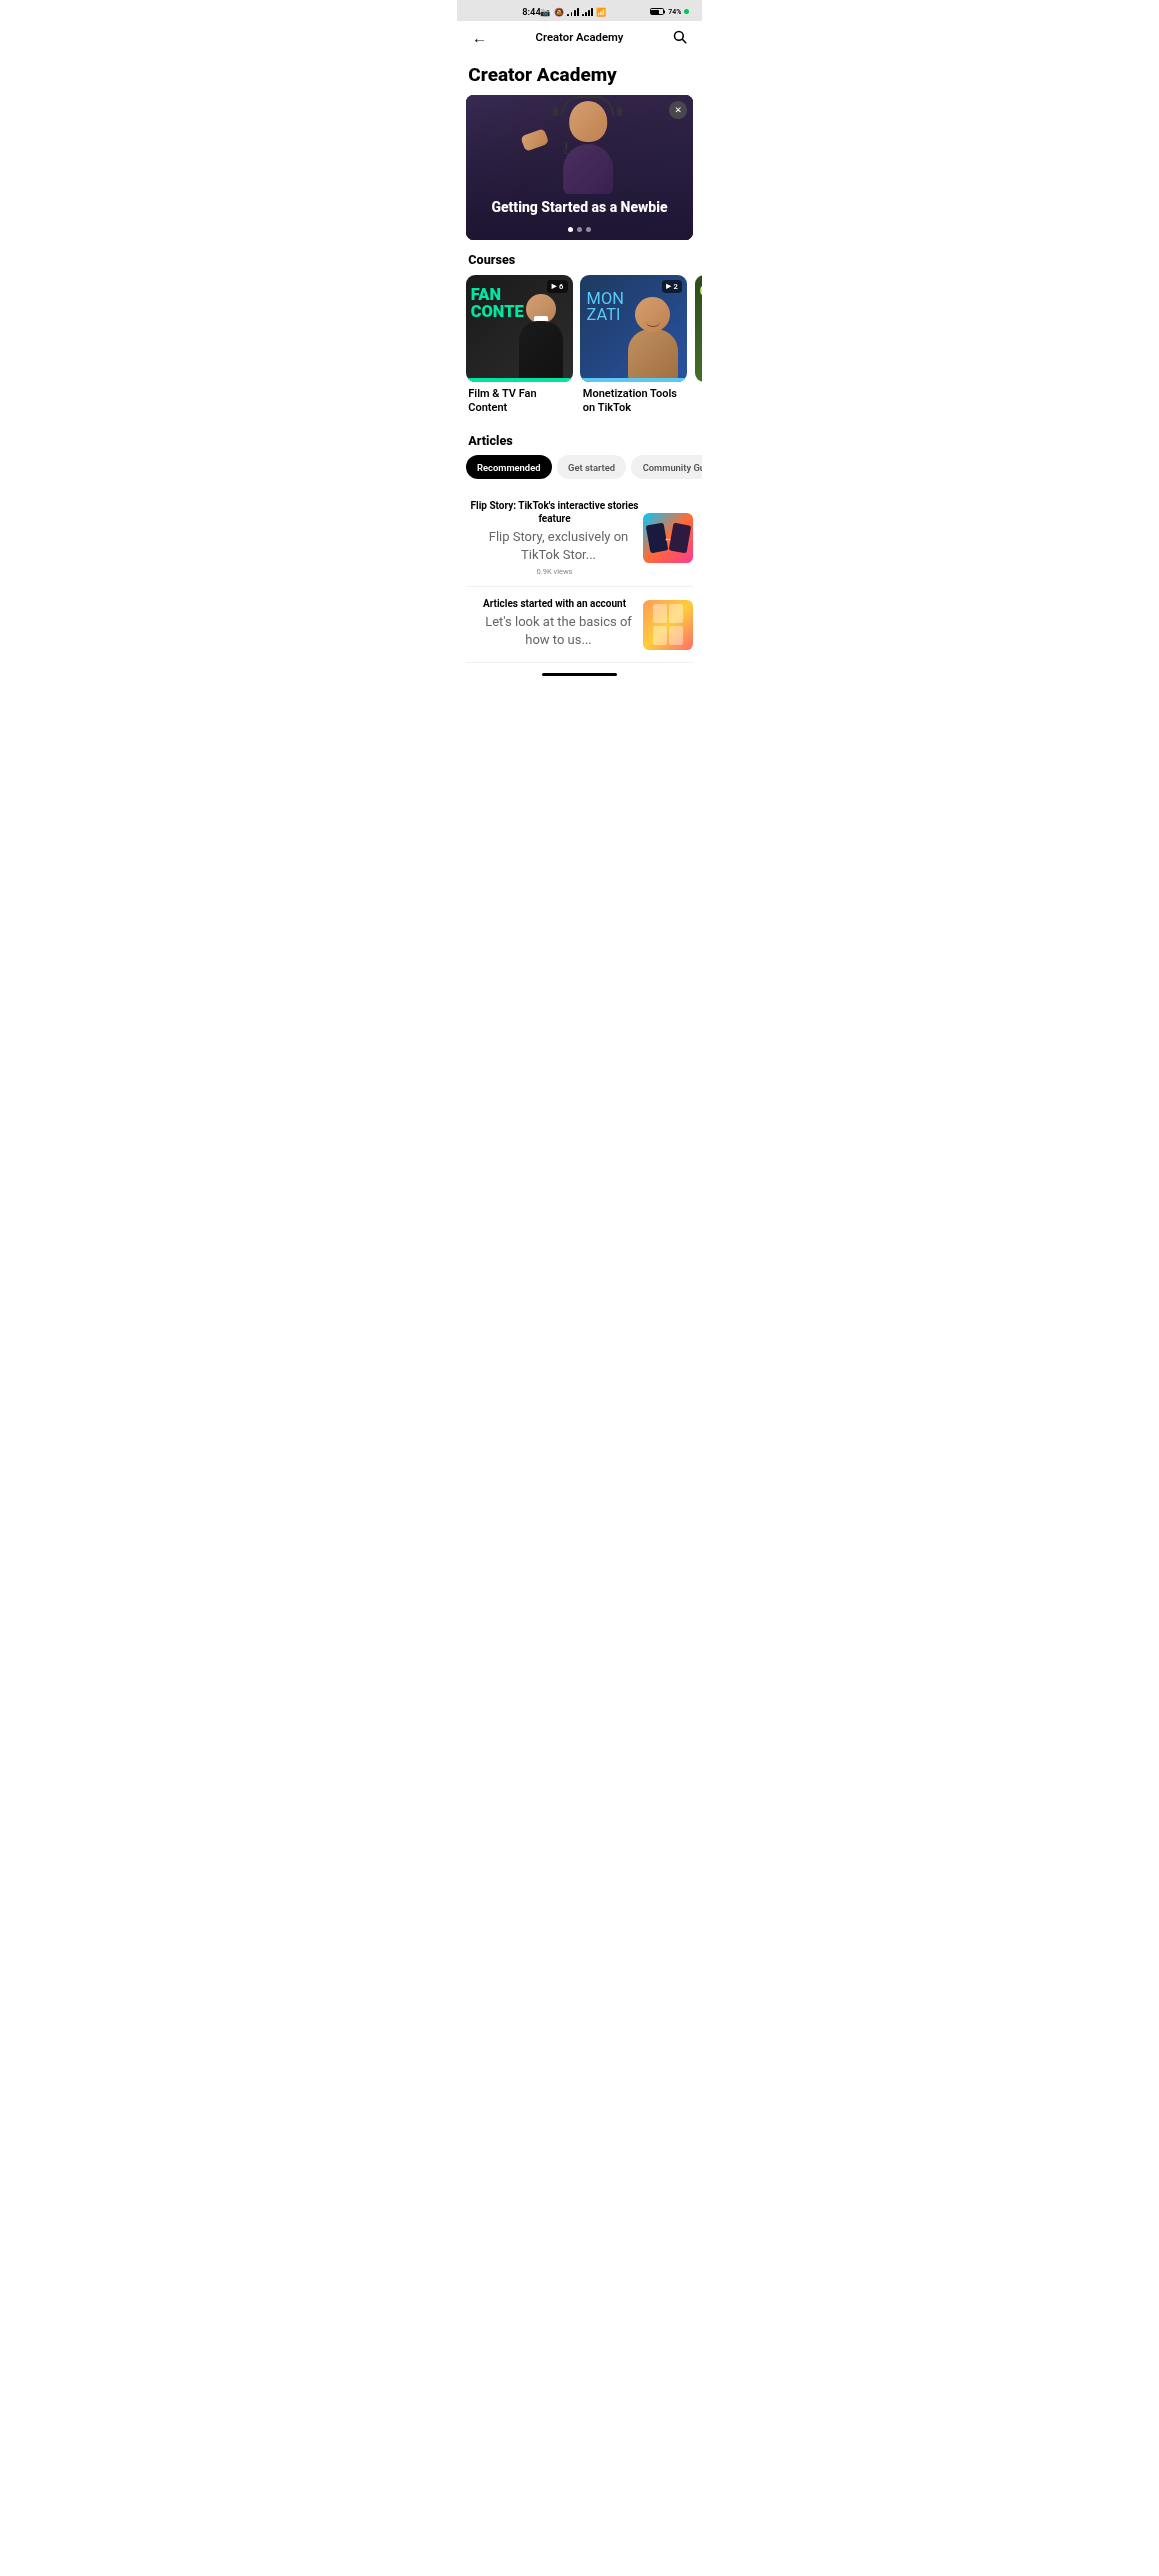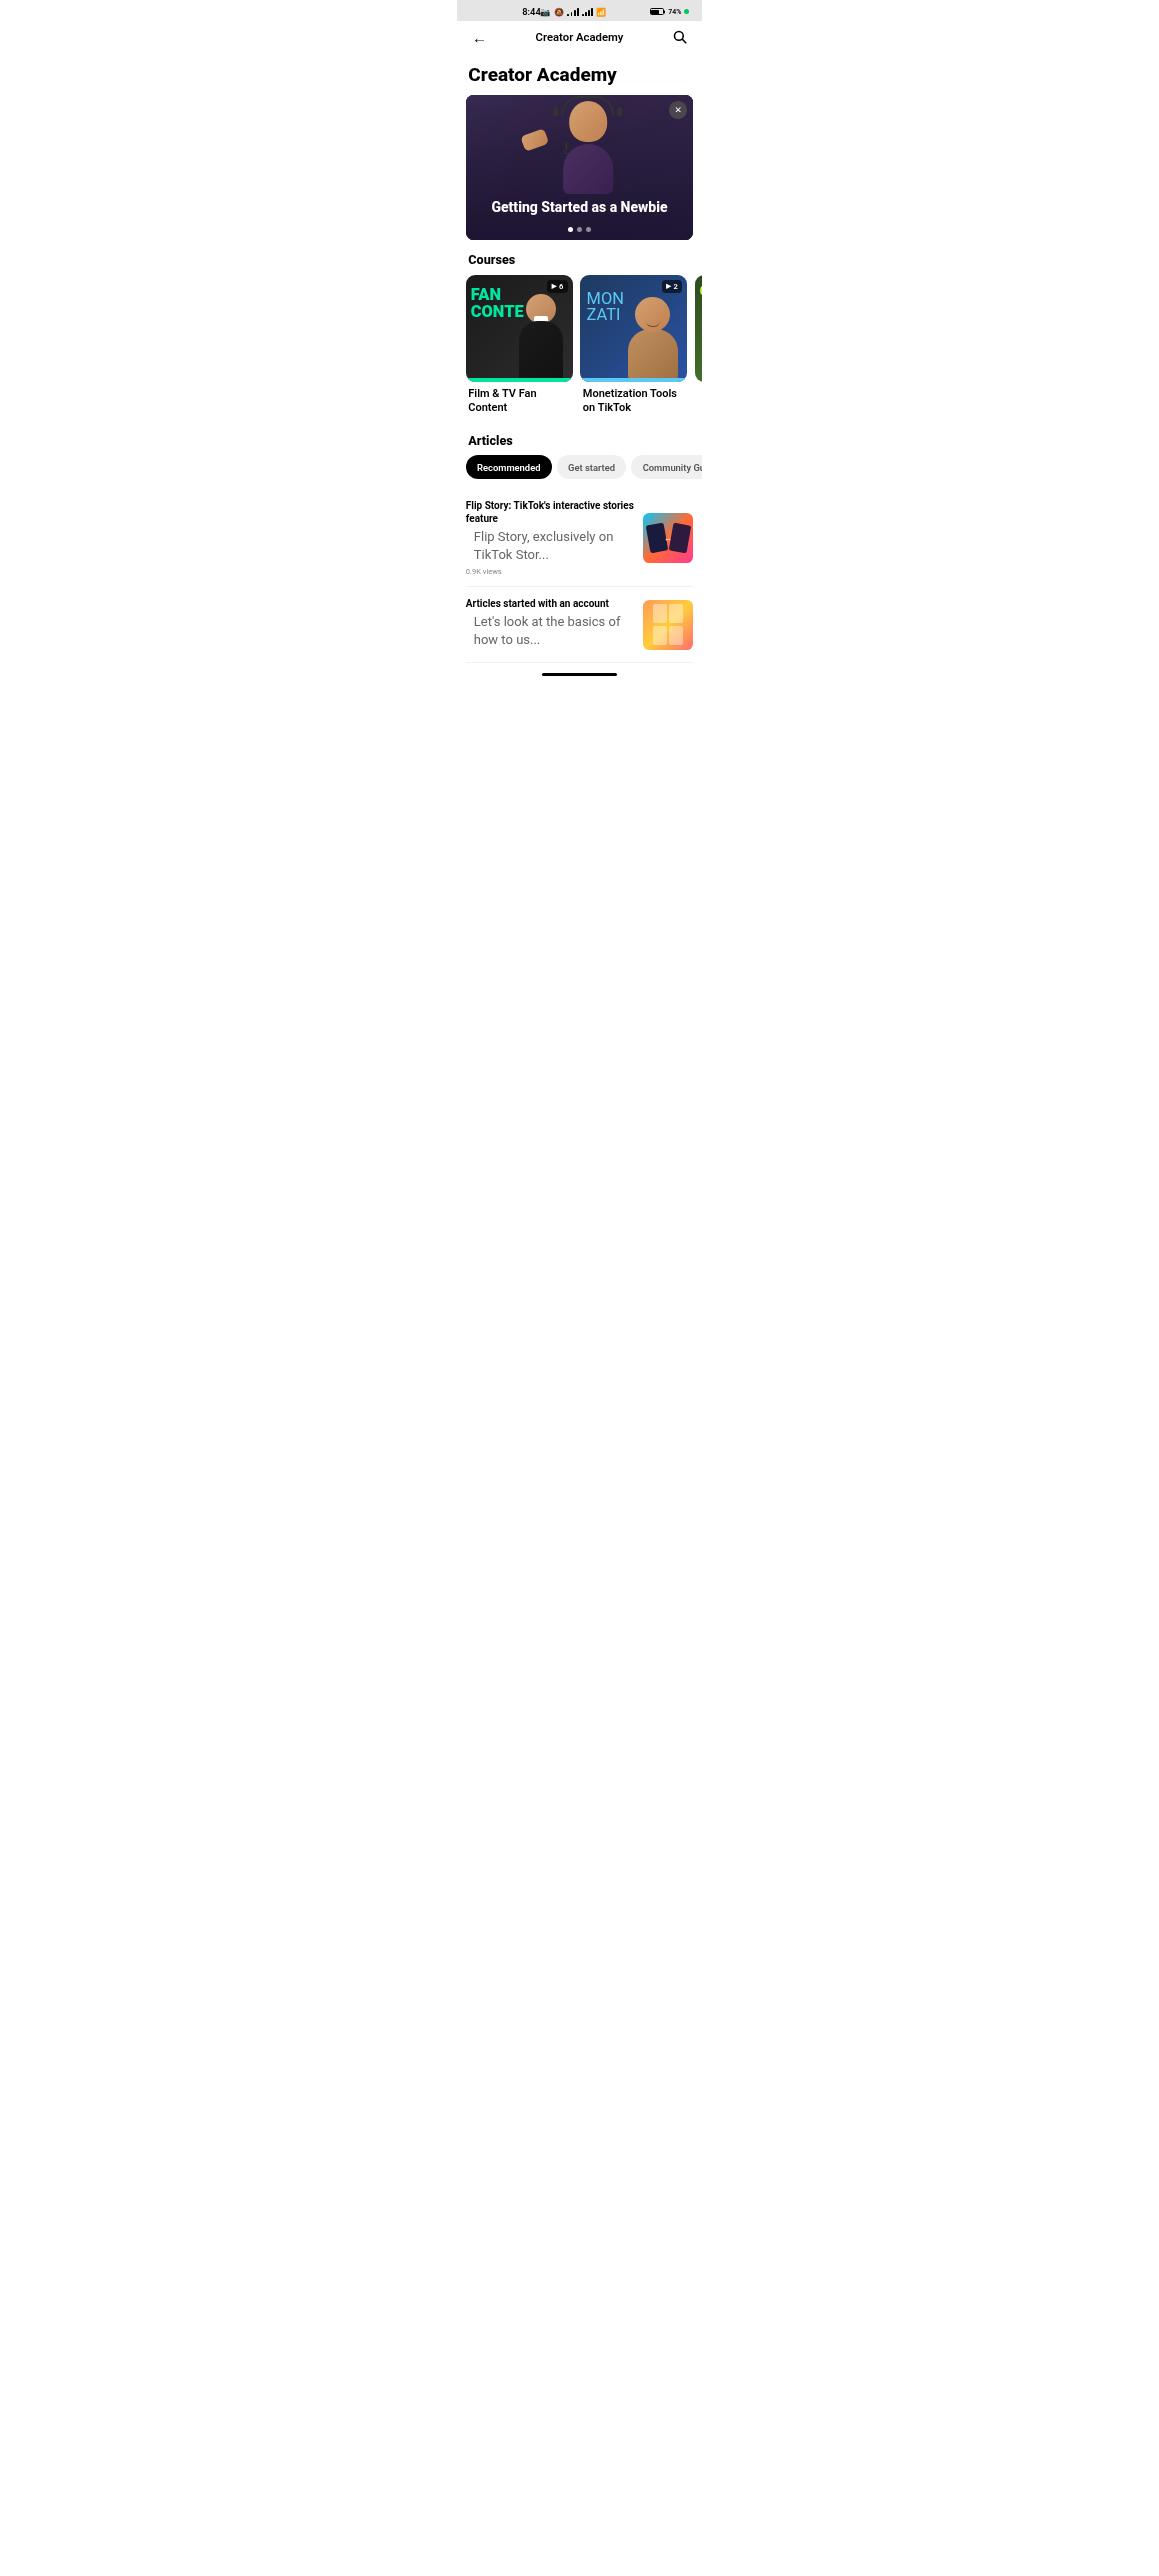--- a/index.html
+++ b/index.html
@@ -482,20 +482,21 @@
     }
 
     .article-item {
       display: flex;
       align-items: center;
       justify-content: space-between;
       padding: 10px 0;
       border-bottom: 0.6px solid #f0f0f0;
       gap: 0;
       cursor: pointer;
+      text-align: center;
     }
     .article-info {
       flex: 1;
     }
     .article-title {
       font-size: 10px;
       font-weight: 700;
       color: #000;
       line-height: 1.3;
       margin-bottom: 2.5px;

